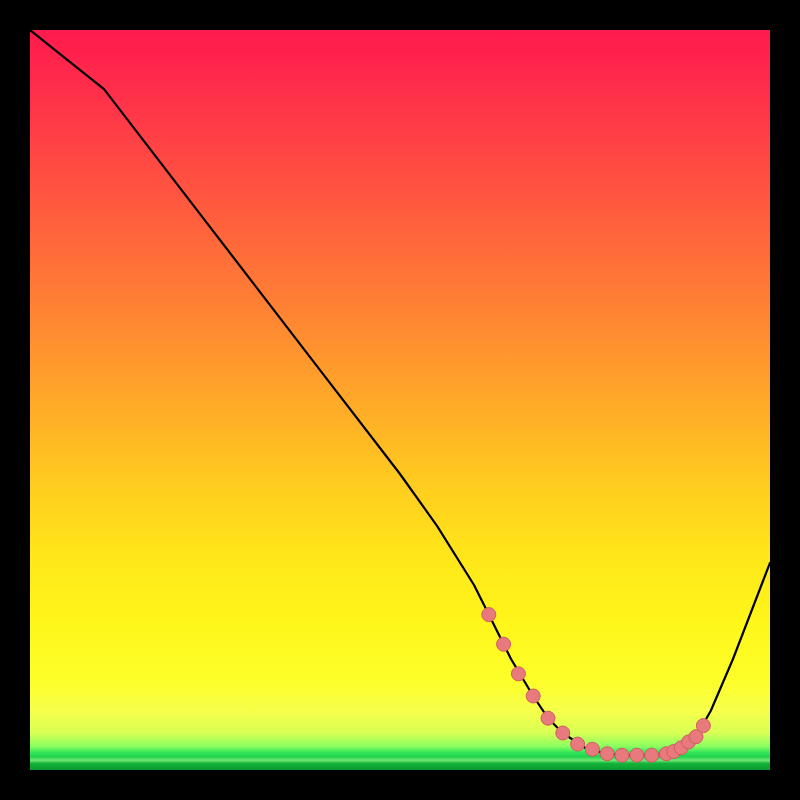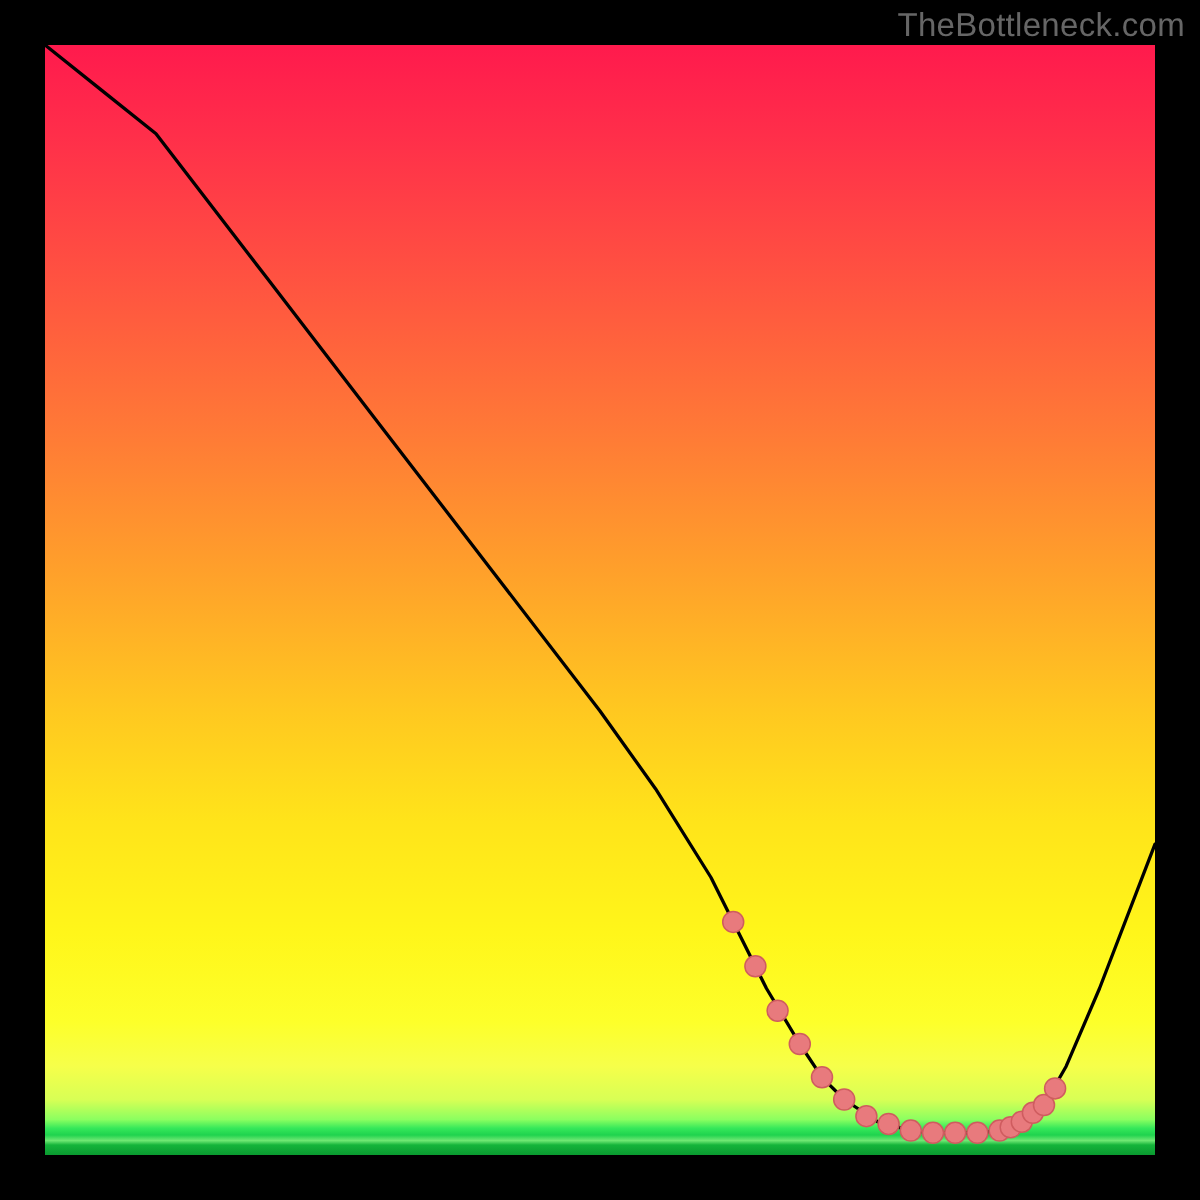--- a/index.html
+++ b/index.html
@@ -64,21 +64,20 @@
     position: absolute;
     inset: 0;
     width: 100%;
     height: 100%;
   }
 </style>
 </head>
 <body>
 
 <div class="stage">
-  <div class="watermark">TheBottleneck.com</div>
 
   <div class="plot-area">
     <div class="gradient-bg"></div>
     <svg class="curve" viewBox="0 0 740 740" preserveAspectRatio="none">
       <path id="curve-path" fill="none" stroke="#000000" stroke-width="2.2" stroke-linejoin="round" stroke-linecap="round" d="M0.00 0.00 L37.00 29.60 L74.00 59.20 L148.00 155.40 L222.00 251.60 L296.00 347.80 L370.00 444.00 L407.00 495.80 L444.00 555.00 L458.80 584.60 L481.00 629.00 L503.20 666.00 L518.00 688.20 L532.80 703.00 L555.00 717.80 L577.20 723.72 L592.00 725.20 L606.80 725.20 L621.60 725.20 L636.40 723.72 L651.20 717.80 L666.00 706.70 L680.80 680.80 L703.00 629.00 L740.00 532.80"></path>
       <g id="marker-group">
           <circle cx="458.80" cy="584.60" r="7" fill="#e87a7d" stroke="#cf5c5f" stroke-width="1"></circle>
           <circle cx="473.60" cy="614.20" r="7" fill="#e87a7d" stroke="#cf5c5f" stroke-width="1"></circle>
           <circle cx="488.40" cy="643.80" r="7" fill="#e87a7d" stroke="#cf5c5f" stroke-width="1"></circle>
           <circle cx="503.20" cy="666.00" r="7" fill="#e87a7d" stroke="#cf5c5f" stroke-width="1"></circle>

